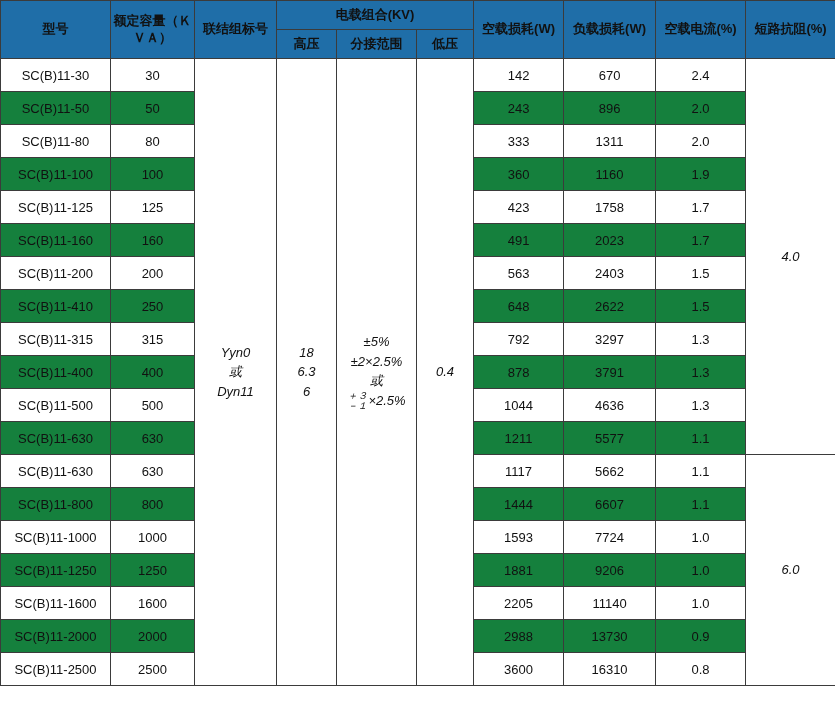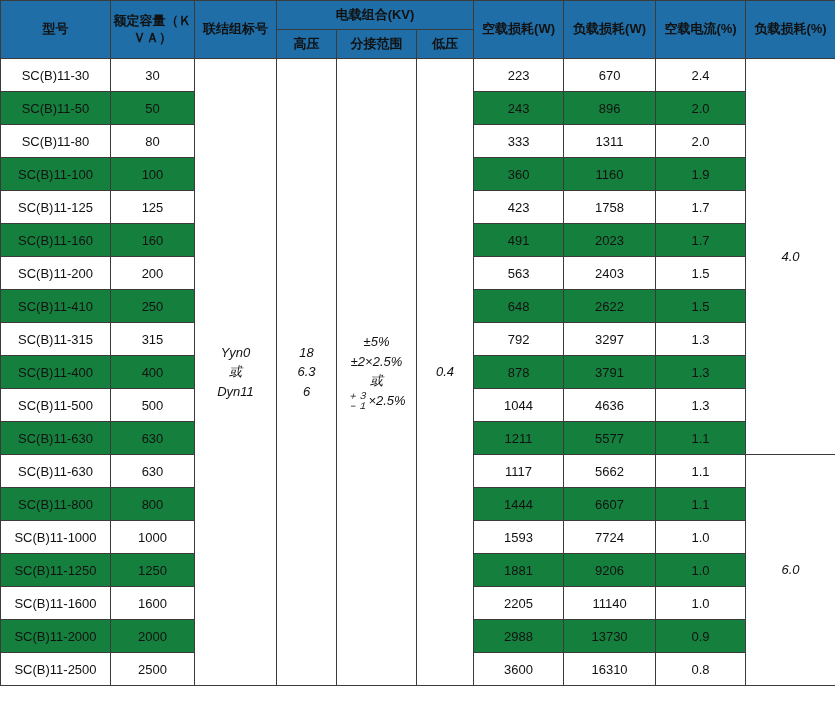--- a/index.html
+++ b/index.html
@@ -113,21 +113,21 @@
     </colgroup>
     <thead>
       <tr>
         <th rowspan="2" class="tall">型号</th>
         <th rowspan="2" class="tall">额定容量（ＫＶＡ）</th>
         <th rowspan="2" class="tall">联结组标号</th>
         <th colspan="3">电载组合(KV)</th>
         <th rowspan="2" class="tall">空载损耗(W)</th>
         <th rowspan="2" class="tall">负载损耗(W)</th>
         <th rowspan="2" class="tall">空载电流(%)</th>
-        <th rowspan="2" class="tall">负载损耗(%)</th>
+        <th rowspan="2" class="tall">短路抗阻(%)</th>
       </tr>
       <tr>
         <th>高压</th>
         <th>分接范围</th>
         <th>低压</th>
       </tr>
     </thead>
     <tbody>
 
       <tr>
@@ -153,21 +153,21 @@
           <span class="multiline">
             <span class="frac">
               <span>＋３</span>
               <span>－１</span>
             </span><span>×2.5%</span>
           </span>
         </td>
 
         <td class="merged" rowspan="19">0.4</td>
 
-        <td>223</td>
+        <td>142</td>
         <td>670</td>
         <td>2.4</td>
 
         <td class="merged impedance" rowspan="12">4.0</td>
       </tr>
 
       <tr class="alt">
         <td class="model">SC(B)11-50</td>
         <td>50</td>
         <td>243</td>

